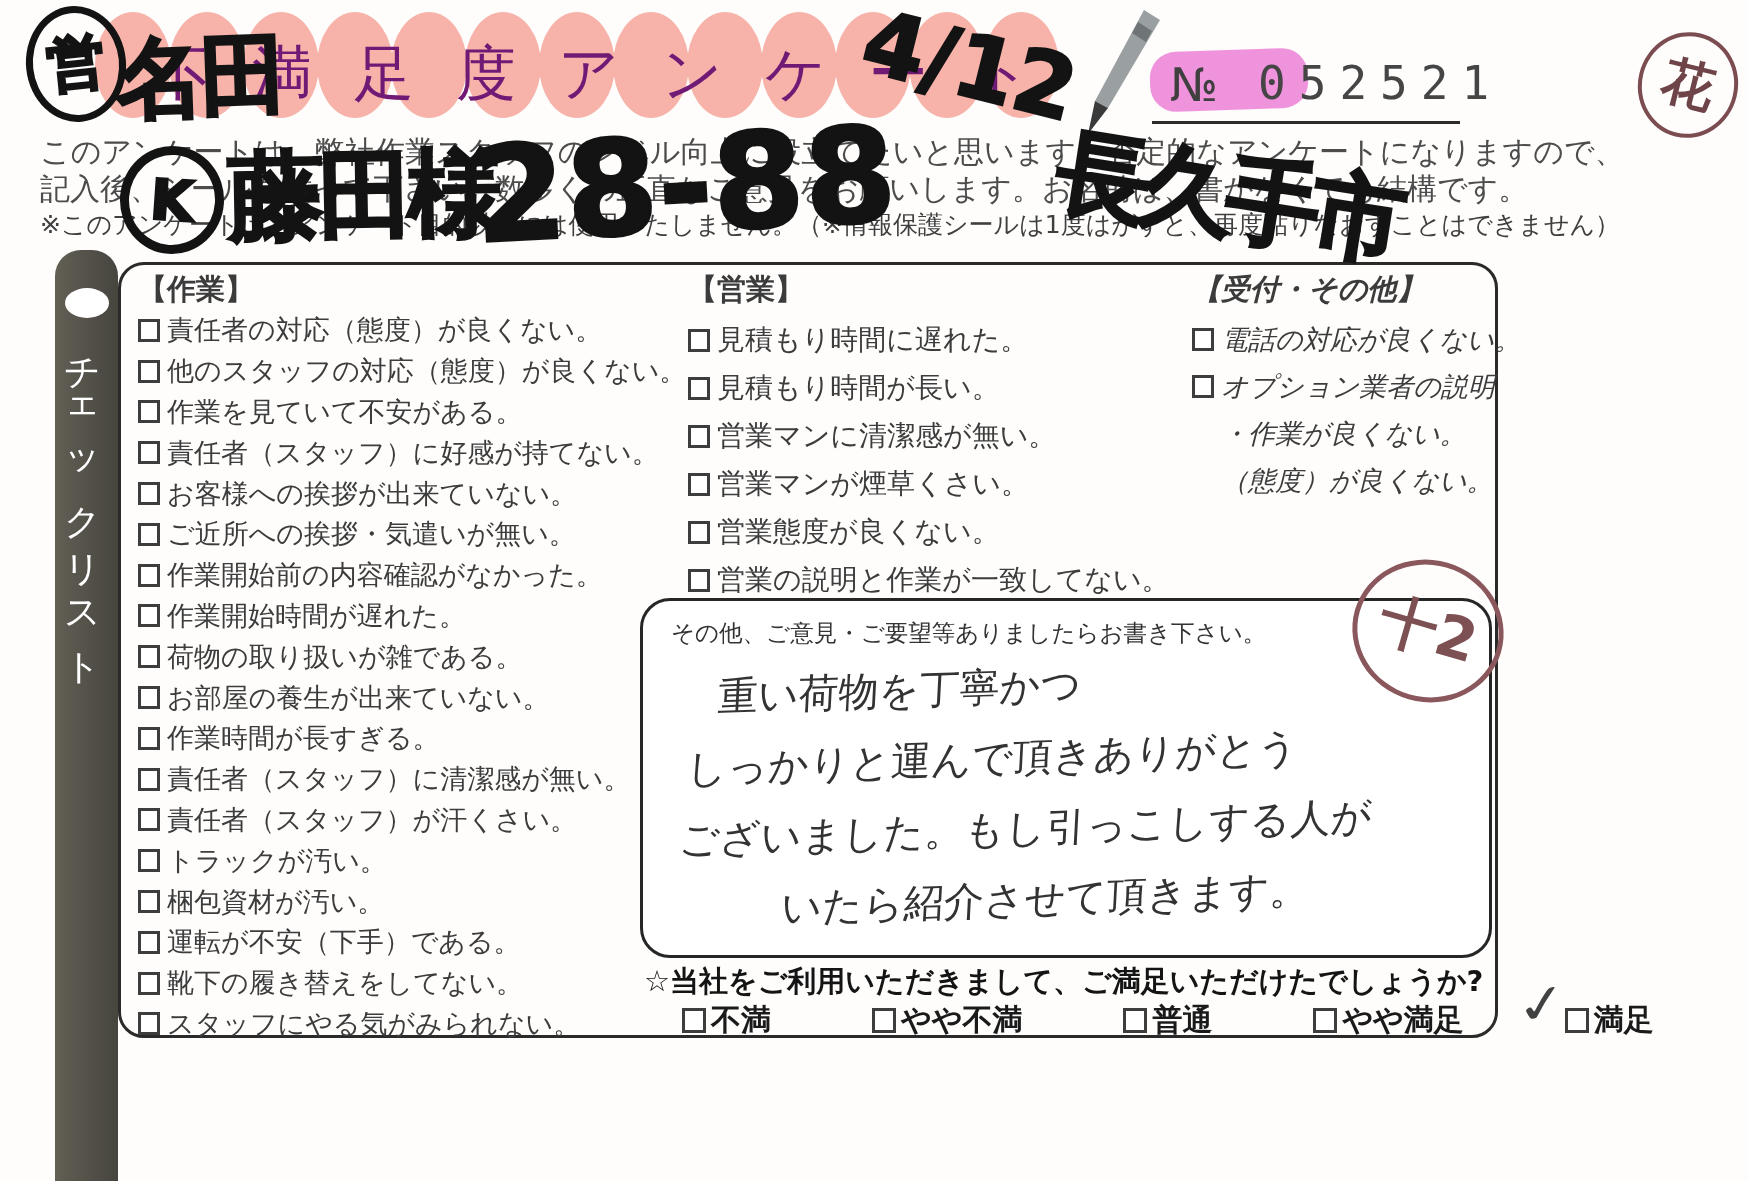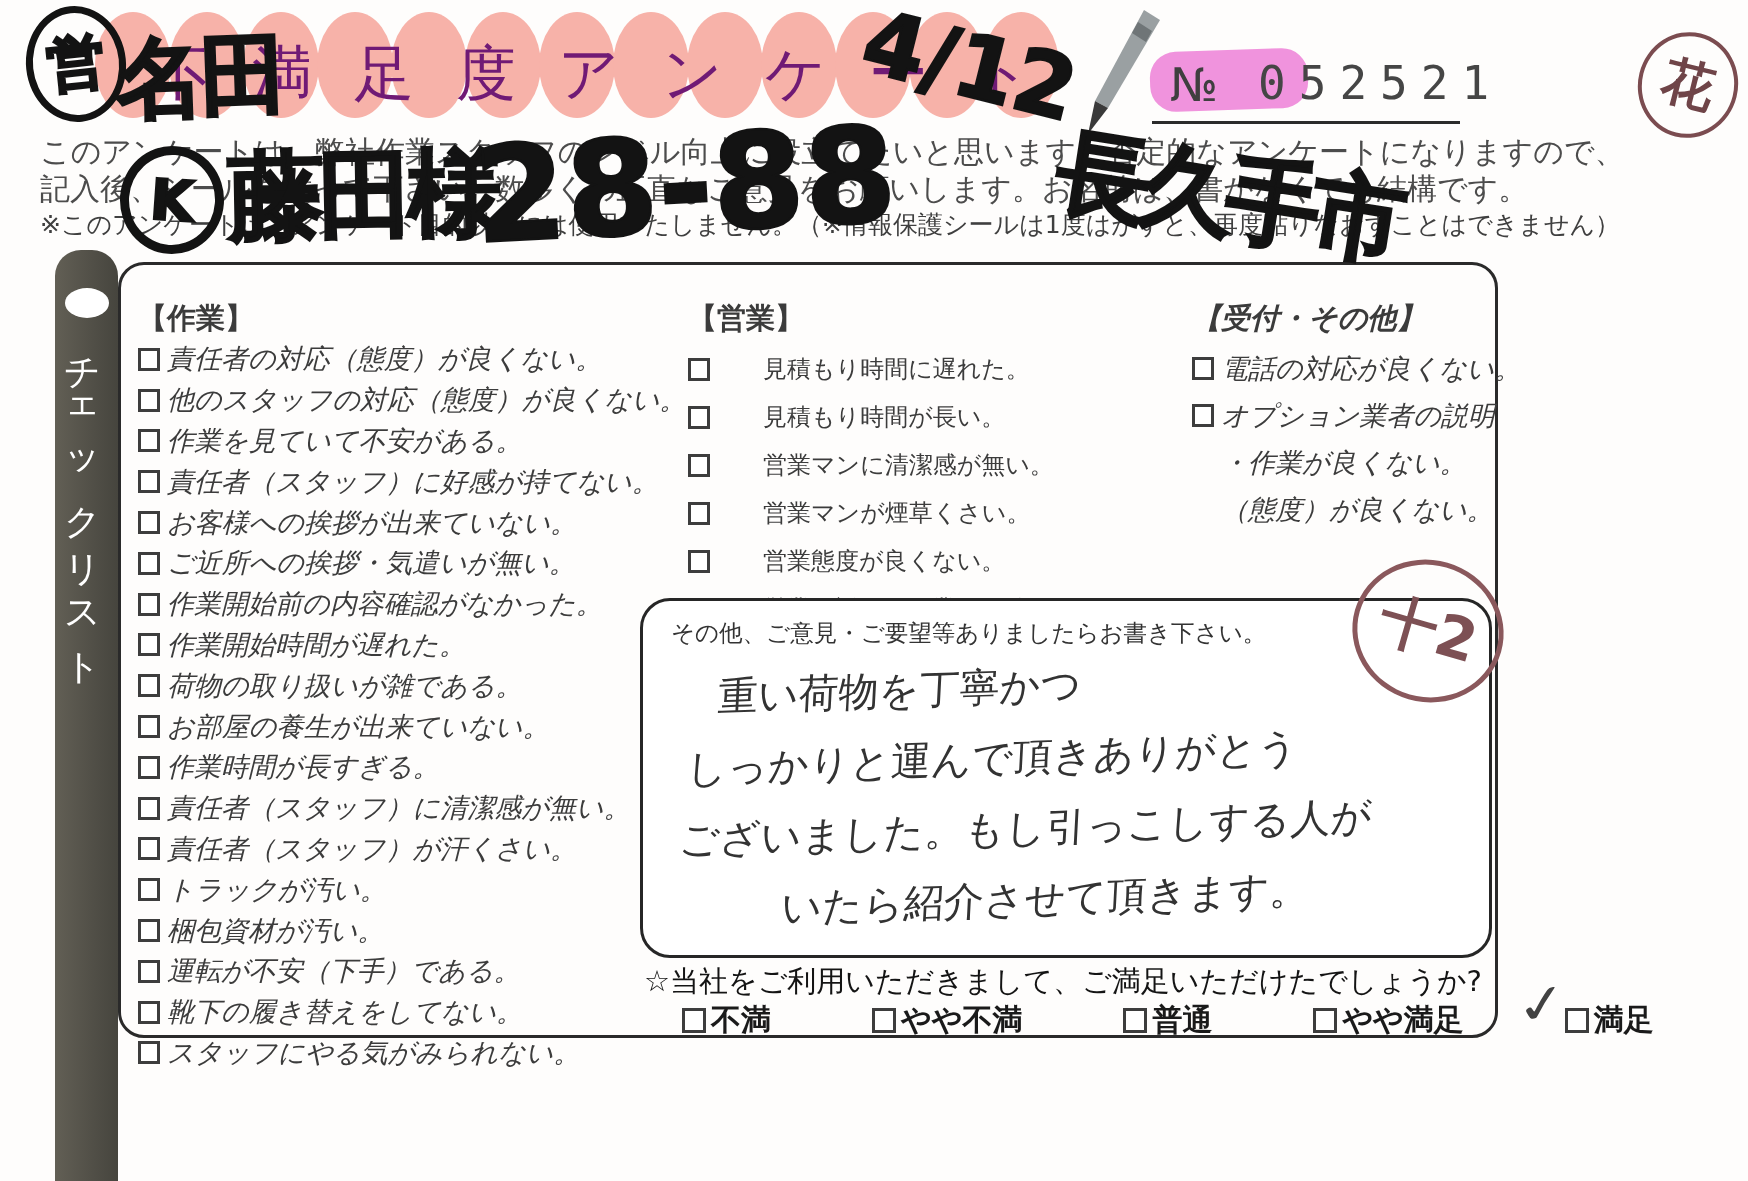--- a/index.html
+++ b/index.html
@@ -54,28 +54,28 @@
     background:linear-gradient(90deg,#625f55 0%,#514f47 60%,#46453e 100%);
     border-radius:26px 26px 0 0; z-index:1; }
   .side-dot { width:44px; height:30px; border-radius:50%; background:#fff; margin:38px auto 14px auto; }
   .side-text { writing-mode:vertical-rl; text-orientation:upright; color:#fff;
     font-size:36px; letter-spacing:8px; margin:4px auto 0 auto; display:block; width:40px; text-align:center; }
 
   
   .outer-box { position:absolute; left:118px; top:262px; width:1380px; height:776px;
     border:3px solid #2a2a2a; border-radius:26px; }
 
-  .col { position:absolute; color:#3c3c3c;margin-top:29px; }
+  .col { position:absolute; color:#3c3c3c; }
   .col-h { font-size:29px; font-weight:600; color:#3b3b3b; }
   .col1 { left:138px; top:270px; width:552px; }
   .col2 { left:688px; top:270px; width:488px; }
   .col3 { left:1192px; top:270px; width:300px;font-style:italic; }
   .item { display:flex; align-items:center; font-size:27px; white-space:nowrap; }
-  .col1 .item { height:40.8px;font-style:italic; }
-  .col2 .item { height:48px; font-size:24px;gap:46px; }
+  .col1 .item { height:40.8px; }
+  .col2 .item { height:48px; font-size:28px; }
   .col3 .item { height:47px; font-size:27px; }
   .col2 .col-h, .col3 .col-h { margin-bottom:6px; }
   .cb { flex:none; display:inline-block; width:22px; height:23px;
         border:3px solid #3d3d3d; margin-right:7px; background:#fff; }
   .item.no-box .cb { visibility:hidden; }
 
   
   .comment-box { position:absolute; left:640px; top:598px; width:852px; height:360px;
     border:3px solid #262626; border-radius:30px; background:#fff; z-index:2; }
   .comment-prompt { position:absolute; left:28px; top:16px; font-size:23.5px; color:#333; }
@@ -85,21 +85,21 @@
   .comment-lines div:nth-child(2){ margin-left:14px; }
   .comment-lines div:nth-child(3){ margin-left:4px; }
   .comment-lines div:nth-child(4){ margin-left:104px; }
 
   .stamp-mid { position:absolute; left:1352px; top:560px; width:152px; height:142px;
     border:5px solid #8a585c; border-radius:50%; transform:rotate(16deg);
     display:flex; align-items:center; justify-content:center;
     font-size:58px; color:#7d5054; font-weight:700; z-index:6; }
 
   
-  .rating-q { position:absolute; left:644px; top:962px; font-size:29px; font-weight:400;
+  .rating-q { position:absolute; left:644px; top:962px; font-size:29px; font-weight:700;
     color:#141414; white-space:nowrap; z-index:2; }
   .rating-opts { position:absolute; left:645px; top:1000px; display:flex; gap:64px; z-index:2; }
   .option { display:flex; align-items:center; font-size:30px; font-weight:800; color:#1a1a1a; position:relative;padding-left:37px; }
   .option .cb { width:24px; height:25px; border-width:3.5px; margin-right:5px; }
   .option .check { display:none; position:absolute; left:-8px; top:-26px; font-size:52px;
     font-weight:700; color:#424242; transform:rotate(-10deg) scaleX(1.2); }
   .option.checked .check { display:block; }
 </style>
 </head>
 <body>

